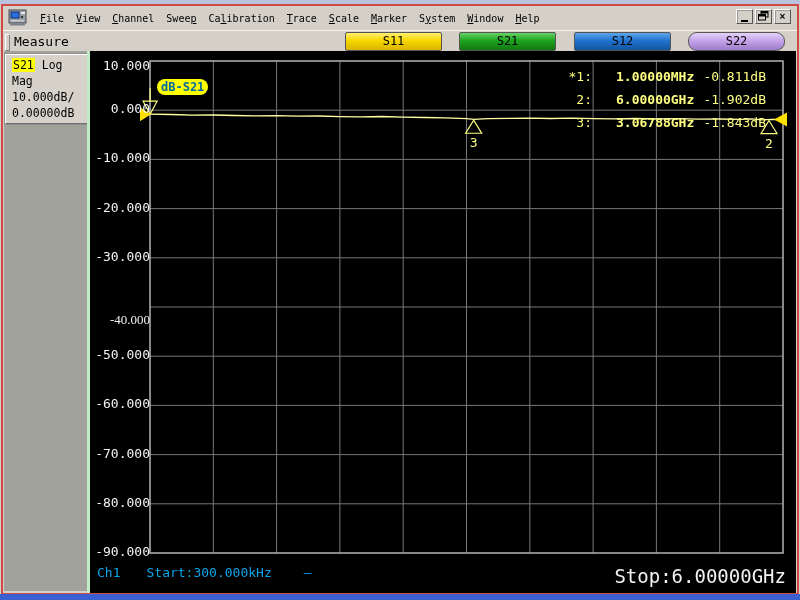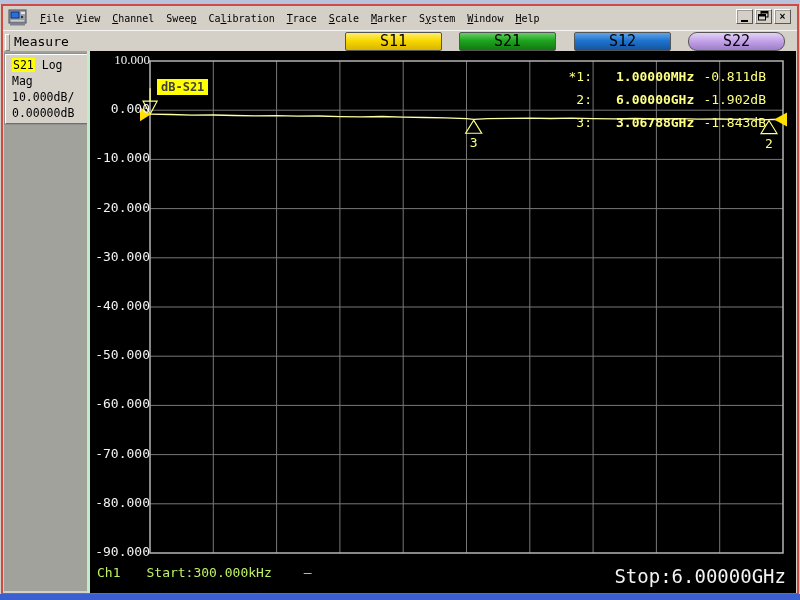--- a/index.html
+++ b/index.html
@@ -19,42 +19,42 @@
   .winbtn{width:17px;height:15px;background:#d4d0c8;border-top:1px solid #fff;border-left:1px solid #fff;
           border-right:1px solid #575757;border-bottom:1px solid #575757;box-shadow:1px 1px 0 #9a9a9a inset;
           font-size:10px;line-height:11px;text-align:center;color:#000;font-weight:bold;padding:0;}
   .winbtn .minbar{display:block;width:7px;height:2px;background:#000;margin:9px auto 0;}
   
   .toolbar{position:absolute;left:3px;top:30px;right:3px;height:21px;background:#d4d0c8;
            border-top:1px solid #f5f4f0;}
   .grip{position:absolute;left:2px;top:3px;width:3px;height:15px;border-top:1px solid #fff;
         border-left:1px solid #fff;border-right:1px solid #808080;border-bottom:1px solid #808080;}
   .toolbar-label{position:absolute;left:11px;top:3px;font-size:13px;color:#000;}
-  .sbtn{position:absolute;top:1px;height:17px;font-size:15px;color:#000;text-align:center;
+  .sbtn{position:absolute;top:1px;height:17px;font-size:12px;color:#000;text-align:center;
         line-height:17px;border:1px solid #555;border-radius:2px;cursor:pointer;}
   
   .gray-col{position:absolute;left:4px;top:51px;width:83px;height:540px;background:#a2a29c;}
   .trace-info{position:absolute;left:1px;top:3px;width:77px;background:#d6d2ca;
               border:1px solid;border-color:#ffffff #6f6f6f #6f6f6f #ffffff;box-shadow:0 0 0 1px #8f8f8f;
               font-size:11.5px;line-height:16px;color:#000;padding:2px 6px;}
   .chip{background:#ffff00;padding:0 1px;}
   
   .plot{position:absolute;left:87px;top:51px;width:706px;height:542px;background:#000;
         border-left:3px solid #c2ecc8;border-bottom:2px solid #c2ecc8;box-sizing:content-box;}
   .plot svg{position:absolute;left:0;top:0;}
   .ylabel{position:absolute;left:5px;width:55px;text-align:right;font-size:13px;color:#f2f2f2;
           white-space:pre;}
-  .trace-label{position:absolute;left:67px;top:28px;background:#ffff00;color:#404040;font-size:12px;
-               font-weight:bold;padding:1px 4px;}
+  .trace-label{position:absolute;left:67px;top:28px;background:#ffff00;color:#0369a1;font-size:12px;
+               font-weight:bold;padding:1px 4px;border-radius:8px;}
   .readout{position:absolute;left:468px;top:14px;}
   .readout-row{display:flex;height:23px;align-items:center;font-size:13px;color:#ffff82;}
   .m-num{width:34px;text-align:right;white-space:pre;}
   .m-freq{width:82px;margin-left:24px;font-weight:bold;}
   .m-val{width:64px;margin-left:4px;text-align:right;}
-  .status-left{position:absolute;left:7px;top:514px;font-size:13px;color:#bef264;white-space:pre;}
+  .status-left{position:absolute;left:7px;top:514px;font-size:13px;color:#0ea5e9;white-space:pre;}
   .status-left .seg{margin-right:0;}
   .status-right{position:absolute;right:10px;top:514px;font-size:19px;color:#f2f2f2;}
 </style>
 </head>
 <body>
 
 <div class="screen">
   <div class="top-strip"></div>
 
   <div class="menubar">
@@ -141,26 +141,26 @@
         <line x1="60.1055" y1="37.19012" x2="60.1055" y2="50.19012" stroke="#ffff82" stroke-width="1.2"></line>
         <polygon points="60.1055,63.19012 53.1055,50.19012 67.1055,50.19012" fill="none" stroke="#ffff82" stroke-width="1.2"></polygon>
         <polygon points="679,69.55784 671,82.55784 687,82.55784" fill="none" stroke="#ffff82" stroke-width="1.2"></polygon>
         <text x="679" y="96.55784" fill="#ffff82" font-size="13" text-anchor="middle">2</text>
         <polygon points="383.66134000000005,69.26756 375.66134000000005,82.26756 391.66134000000005,82.26756" fill="none" stroke="#ffff82" stroke-width="1.2"></polygon>
         <text x="383.66134000000005" y="96.26756" fill="#ffff82" font-size="13" text-anchor="middle">3</text>
         <polygon points="50,56.1852 50,70.18520000000001 61,63.1852" fill="#ffe000"></polygon>
         <polygon points="697,61.548 697,75.548 684,68.548" fill="#ffe000"></polygon>
       </svg>
     <div id="y-axis-labels">
-        <div class="ylabel" style="top: 1px; font-family: Liberation Serif, serif;">10.000</div>
+        <div class="ylabel" style="top: 7px;">10.000</div>
         <div class="ylabel" style="top: 50.2px;">0.000</div>
         <div class="ylabel" style="top: 99.4px;">-10.000</div>
         <div class="ylabel" style="top: 148.6px; text-align: right;">-20.000</div>
         <div class="ylabel" style="top: 197.8px;">-30.000</div>
-        <div class="ylabel" style="top: 247px;">-40.000</div>
+        <div class="ylabel" style="top: 261px; font-family: Liberation Serif, serif;">-40.000</div>
         <div class="ylabel" style="top: 296.2px;">-50.000</div>
         <div class="ylabel" style="top: 345.4px;">-60.000</div>
         <div class="ylabel" style="top: 394.6px;">-70.000</div>
         <div class="ylabel" style="top: 443.8px; text-align: right;">-80.000</div>
         <div class="ylabel" style="top: 493px;">-90.000</div>
       </div>
     <div class="trace-label">dB-S21</div>
     <div class="readout" id="marker-readout">
         <div class="readout-row">
           <span class="m-num">*1:</span>

